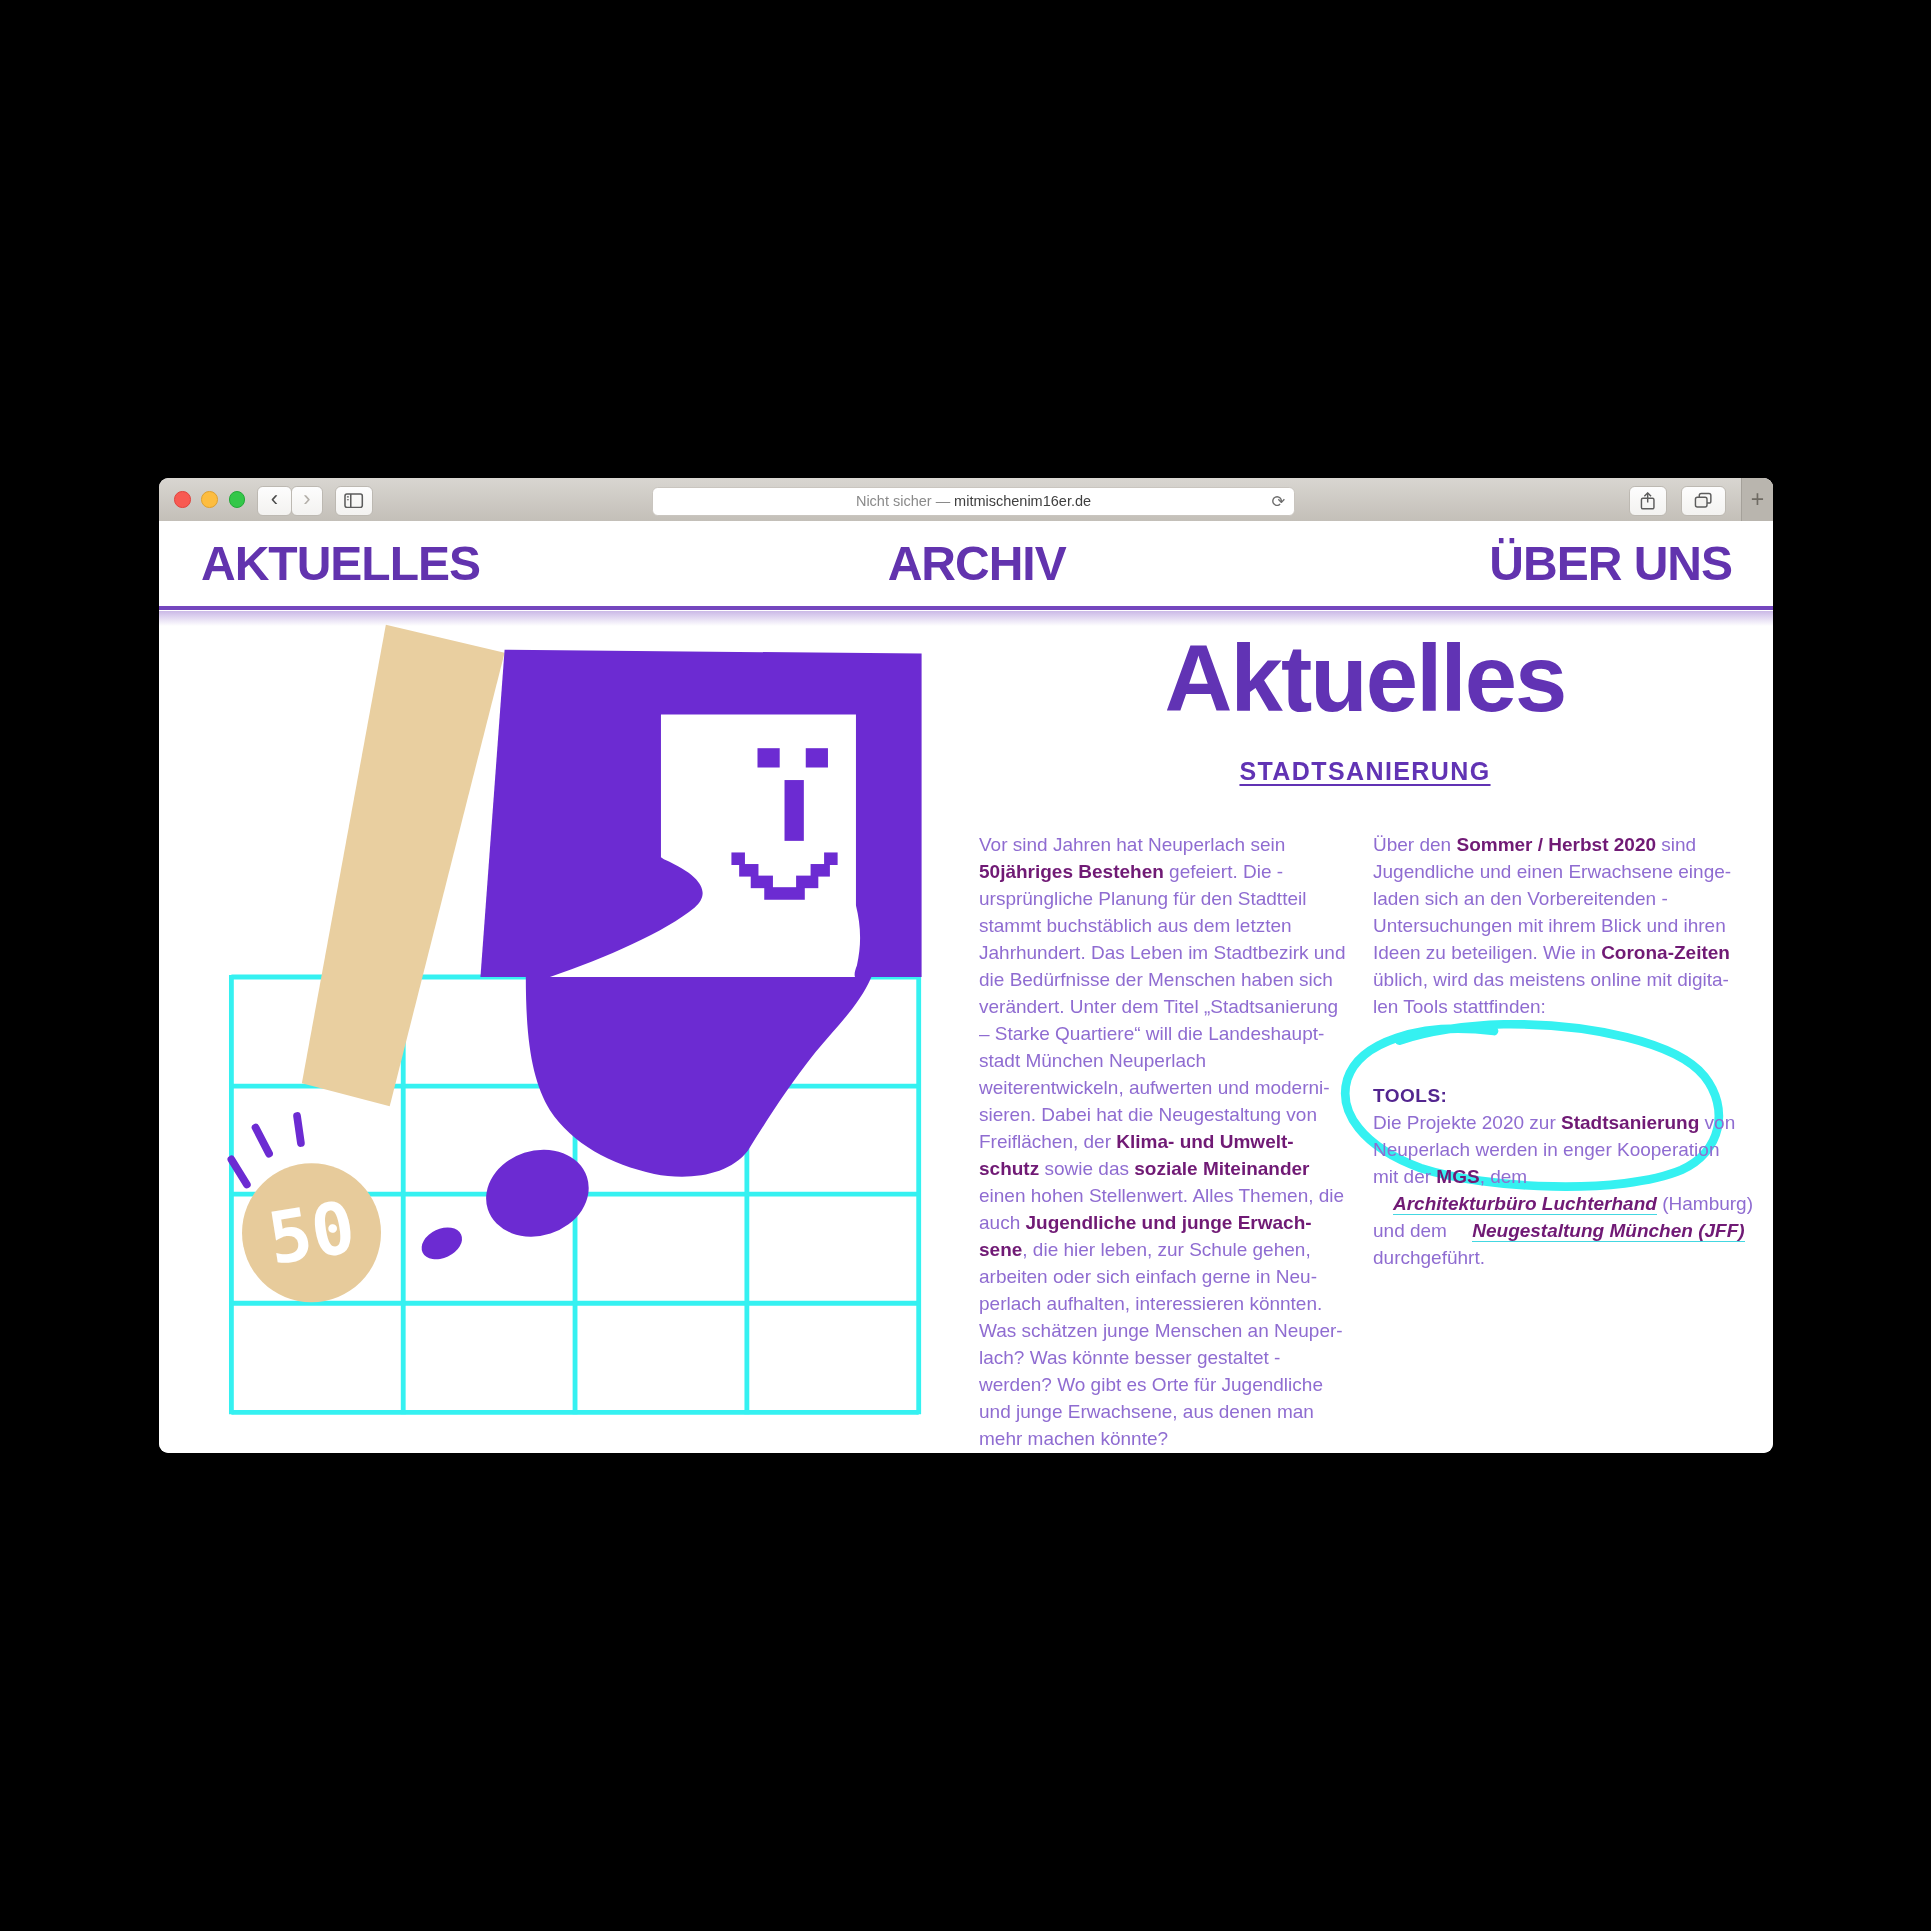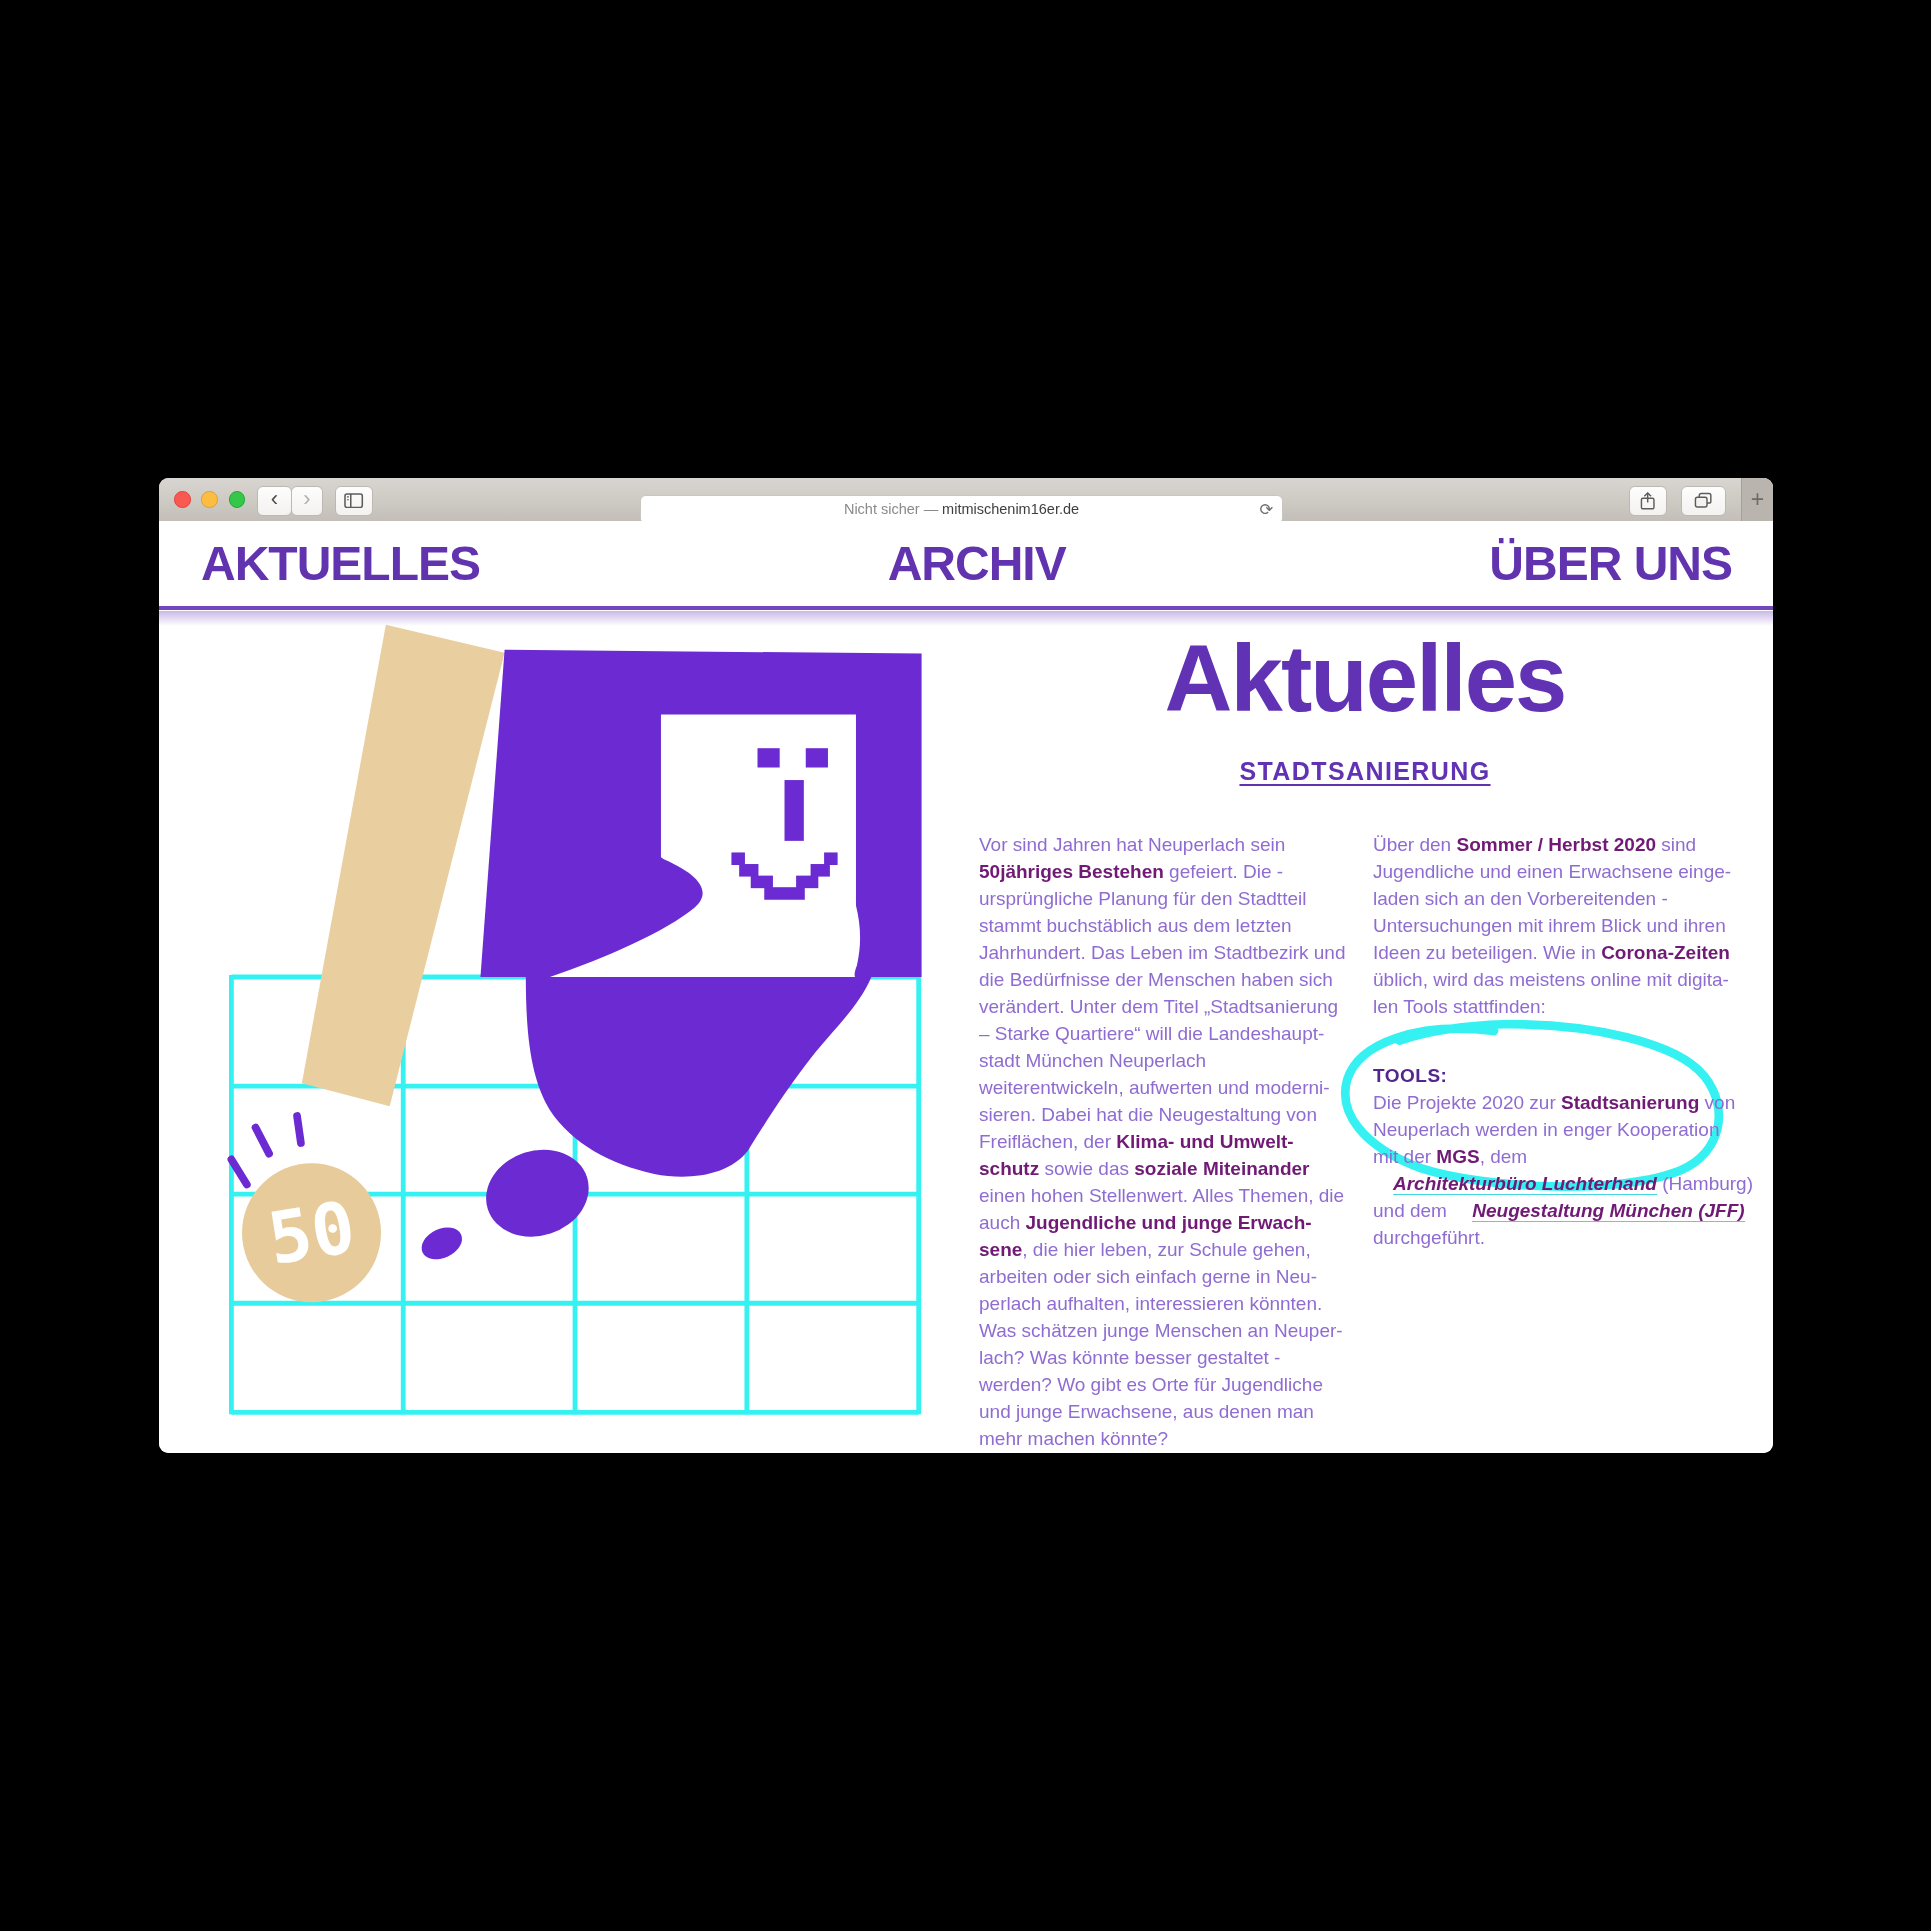--- a/index.html
+++ b/index.html
@@ -13,23 +13,23 @@
            background:linear-gradient(#d9d6d1,#c3bfb8);border-bottom:1px solid #9f9b93;}
   .lights{position:absolute;left:15.4px;top:0;height:43px;display:flex;align-items:center;gap:10.6px;}
   .light{width:14.5px;height:14.5px;border-radius:50%;}
   .l-red{background:#f85a52;border:1px solid #e0443e;}
   .l-yellow{background:#fdbd40;border:1px solid #dfa12f;}
   .l-green{background:#34c749;border:1px solid #24a939;}
   .tbtn{position:absolute;top:7.7px;height:28px;background:linear-gradient(#fdfdfd,#f3f2f0);
         border:1px solid #bdb9b2;border-radius:5.8px;display:flex;align-items:center;justify-content:center;}
   .chev{font-size:22px;line-height:1;color:#4c4c4c;font-weight:400;margin-top:-2.9px;}
   .chev.dis{color:#b3afa9;}
-  .urlfield{position:absolute;left:481px;top:8.7px;width:641px;height:27px;background:#fff;
+  .urlfield{position:absolute;left:493px;top:8.7px;width:641px;height:27px;background:#fff;
             border:1px solid #c9c5bf;border-radius:5.8px;display:flex;align-items:center;justify-content:center;
-            font-size:14.5px;color:#8a8a8a;margin-top:8px;}
+            font-size:14.5px;color:#8a8a8a;}
   .urlfield .domain{color:#3f3f3f;margin-left:3.9px;}
   .reload{position:absolute;right:8.7px;top:3.9px;font-size:16.4px;color:#6d6d6d;}
   .newtabstrip{position:absolute;right:0;top:0;width:31px;height:43px;background:#b9b5ae;
                border-left:1px solid #a5a19a;display:flex;align-items:center;justify-content:center;
                font-size:23px;color:#6f6b64;}
   .icon-svg{display:block;}
   
   .navbar{position:absolute;left:0;top:43px;width:100%;height:85px;background:#fff;
           border-bottom:4.8px solid #7446be;}
   .navbar .inner{position:relative;width:100%;height:100%;display:flex;align-items:center;}
@@ -48,21 +48,21 @@
   .subtitle span{font-size:25px;font-weight:700;letter-spacing:1.4px;color:#6133b4;
                  text-decoration:underline;text-decoration-thickness:1.9px;text-underline-offset:3.9px;cursor:pointer;}
   .cols{position:absolute;left:0;top:199px;width:772px;}
   .col{position:absolute;top:0;font-size:19px;line-height:27px;color:#8f6cd1;white-space:pre-line;}
   .col-left{left:0;width:386px;}
   .col-right{left:394px;width:386px;white-space:normal;}
   .col-right p{margin:0;white-space:pre-line;}
   .b{font-weight:700;color:#701a75;}
   .i{font-style:italic;}
   .u{border-bottom:1.9px solid #44d7e1;cursor:pointer;margin-left:20px;}
-  .toolsbox{margin-top:42px;position:relative;}
+  .toolsbox{margin-top:62px;position:relative;}
   .toolslabel{font-weight:700;color:#53258f;font-size:19px;letter-spacing:0.5px;}
   ul.tools{list-style:none;margin:1.9px 0 0 0;padding:0 0 0 35px;}
   ul.tools li{position:relative;line-height:27px;}
   ul.tools li::before{content:"•";position:absolute;left:-17.4px;color:#6133b4;}
   ul.tools a{font-style:italic;font-weight:600;color:#7747c8;border-bottom:1.9px solid #44d7e1;
              text-decoration:none;cursor:pointer;}
   .outro{margin-top:39px;}
 </style>
 </head>
 <body>

